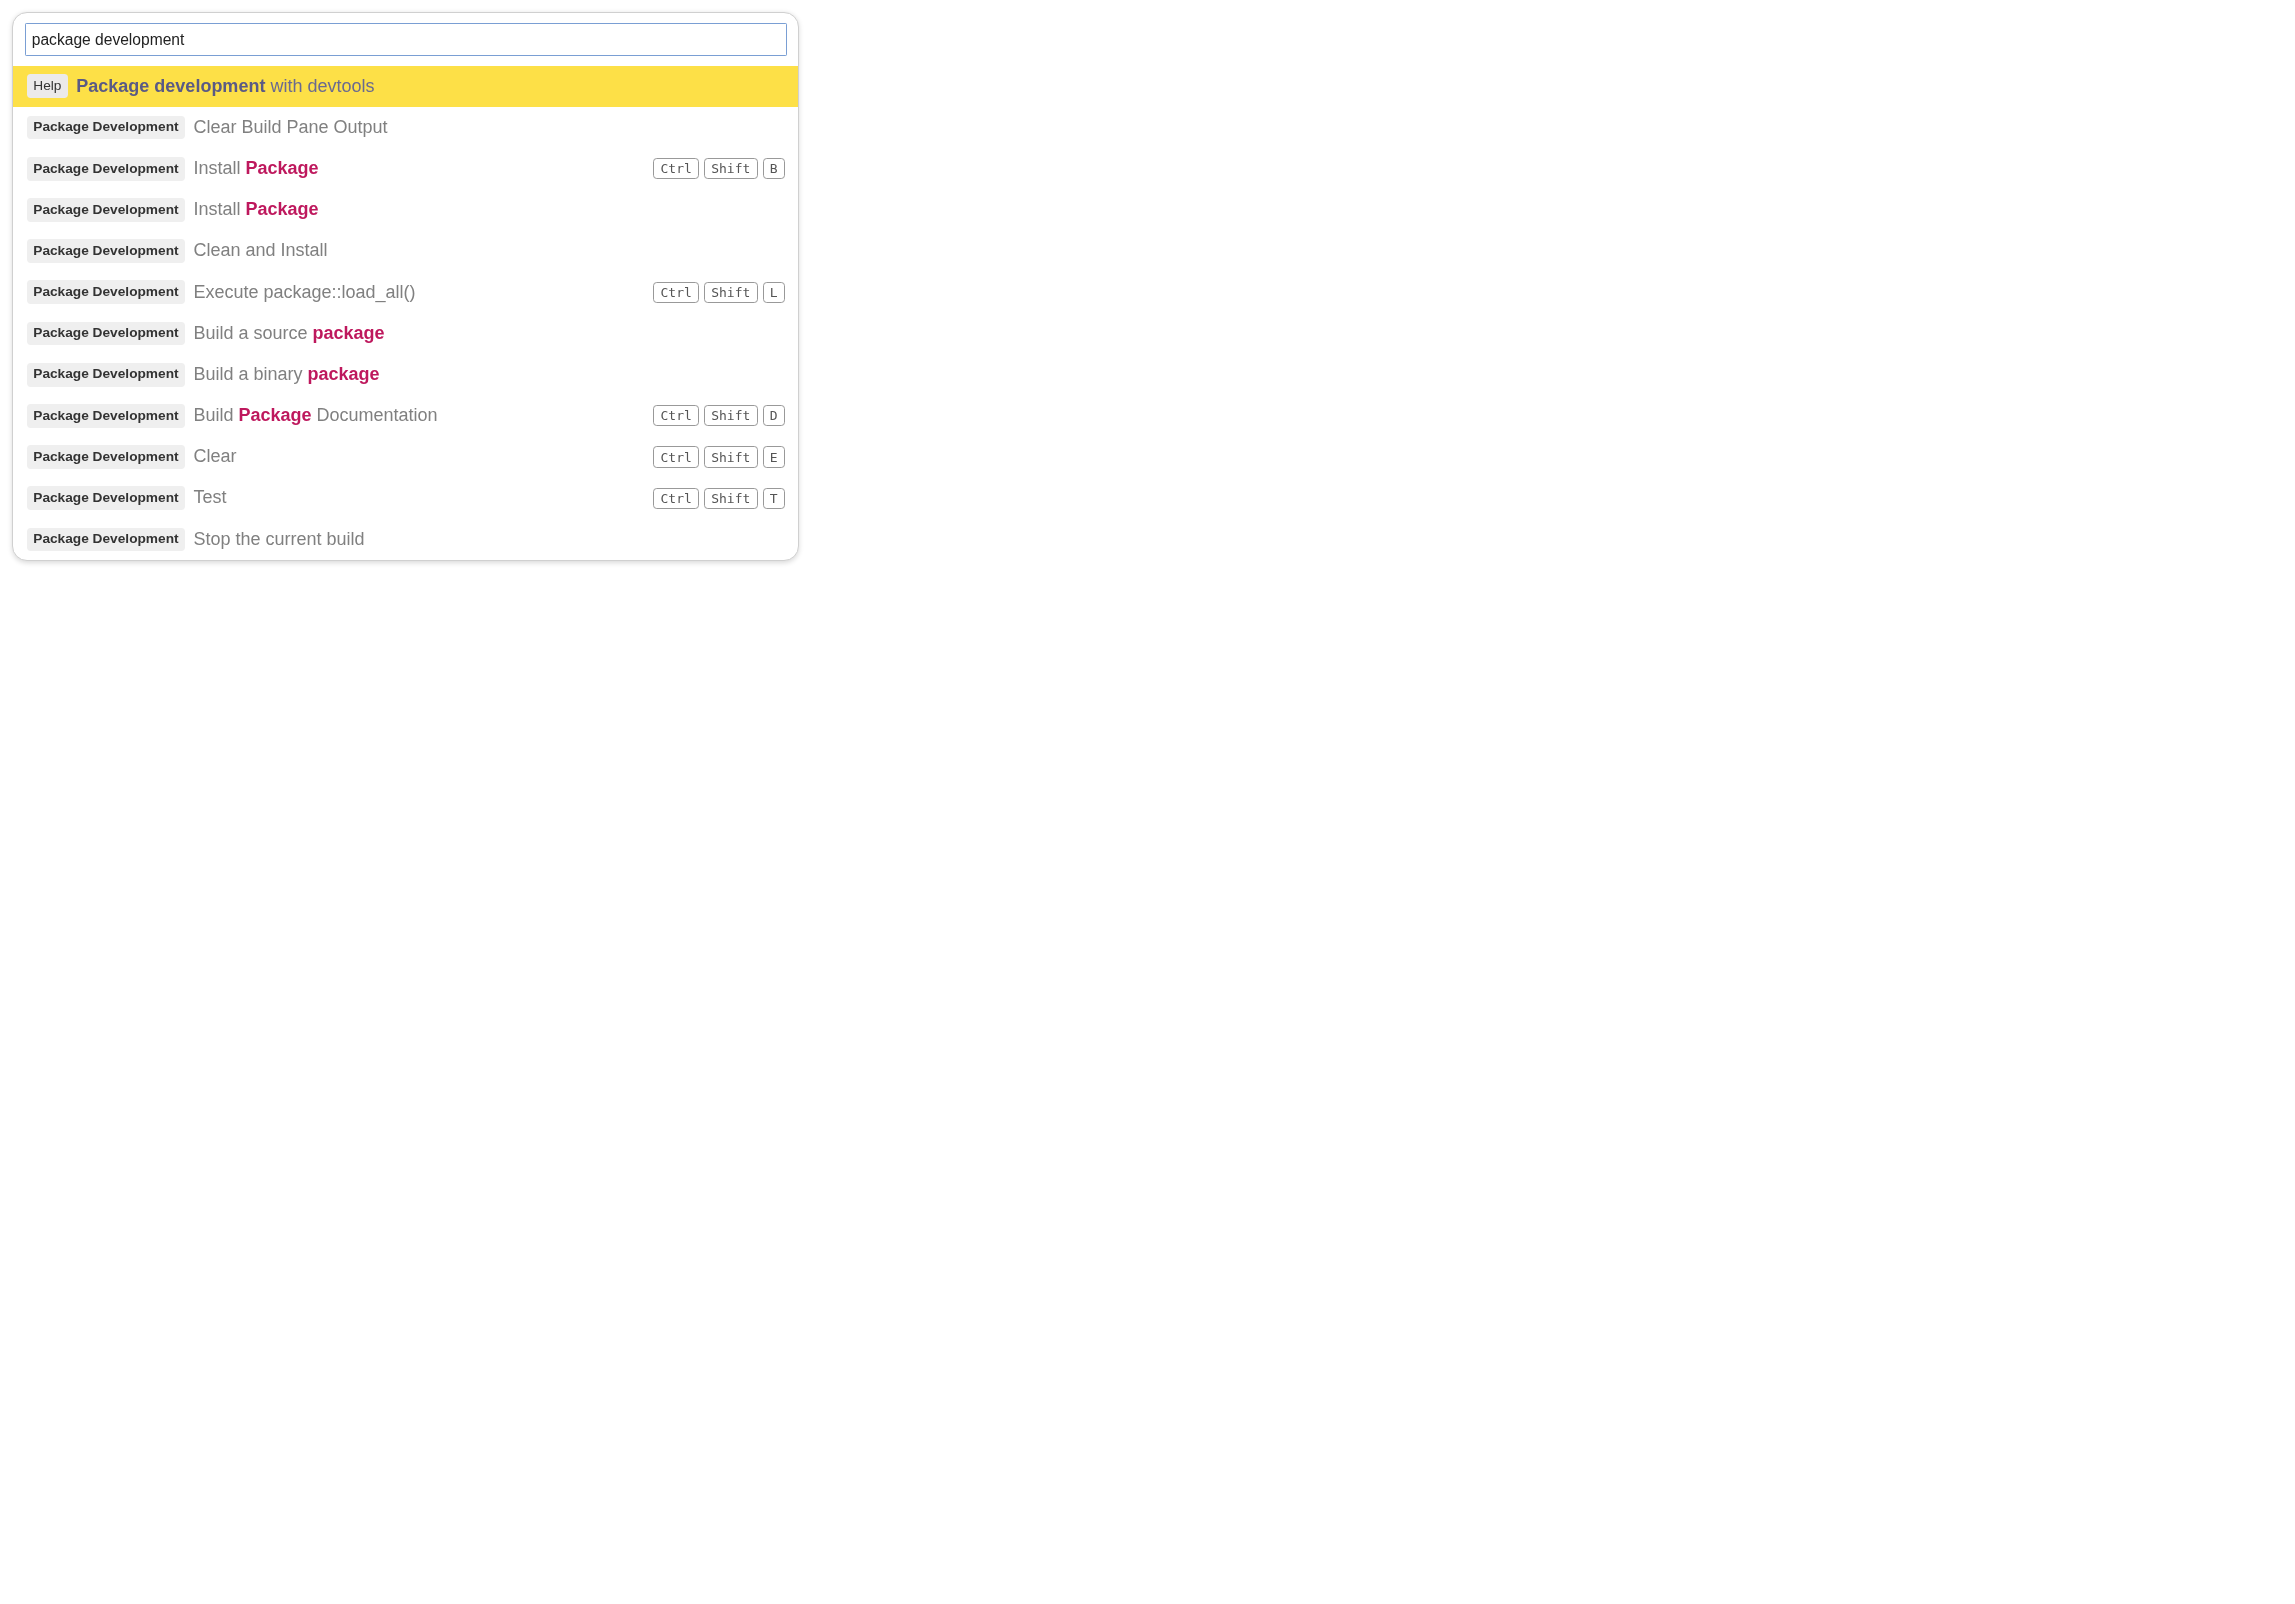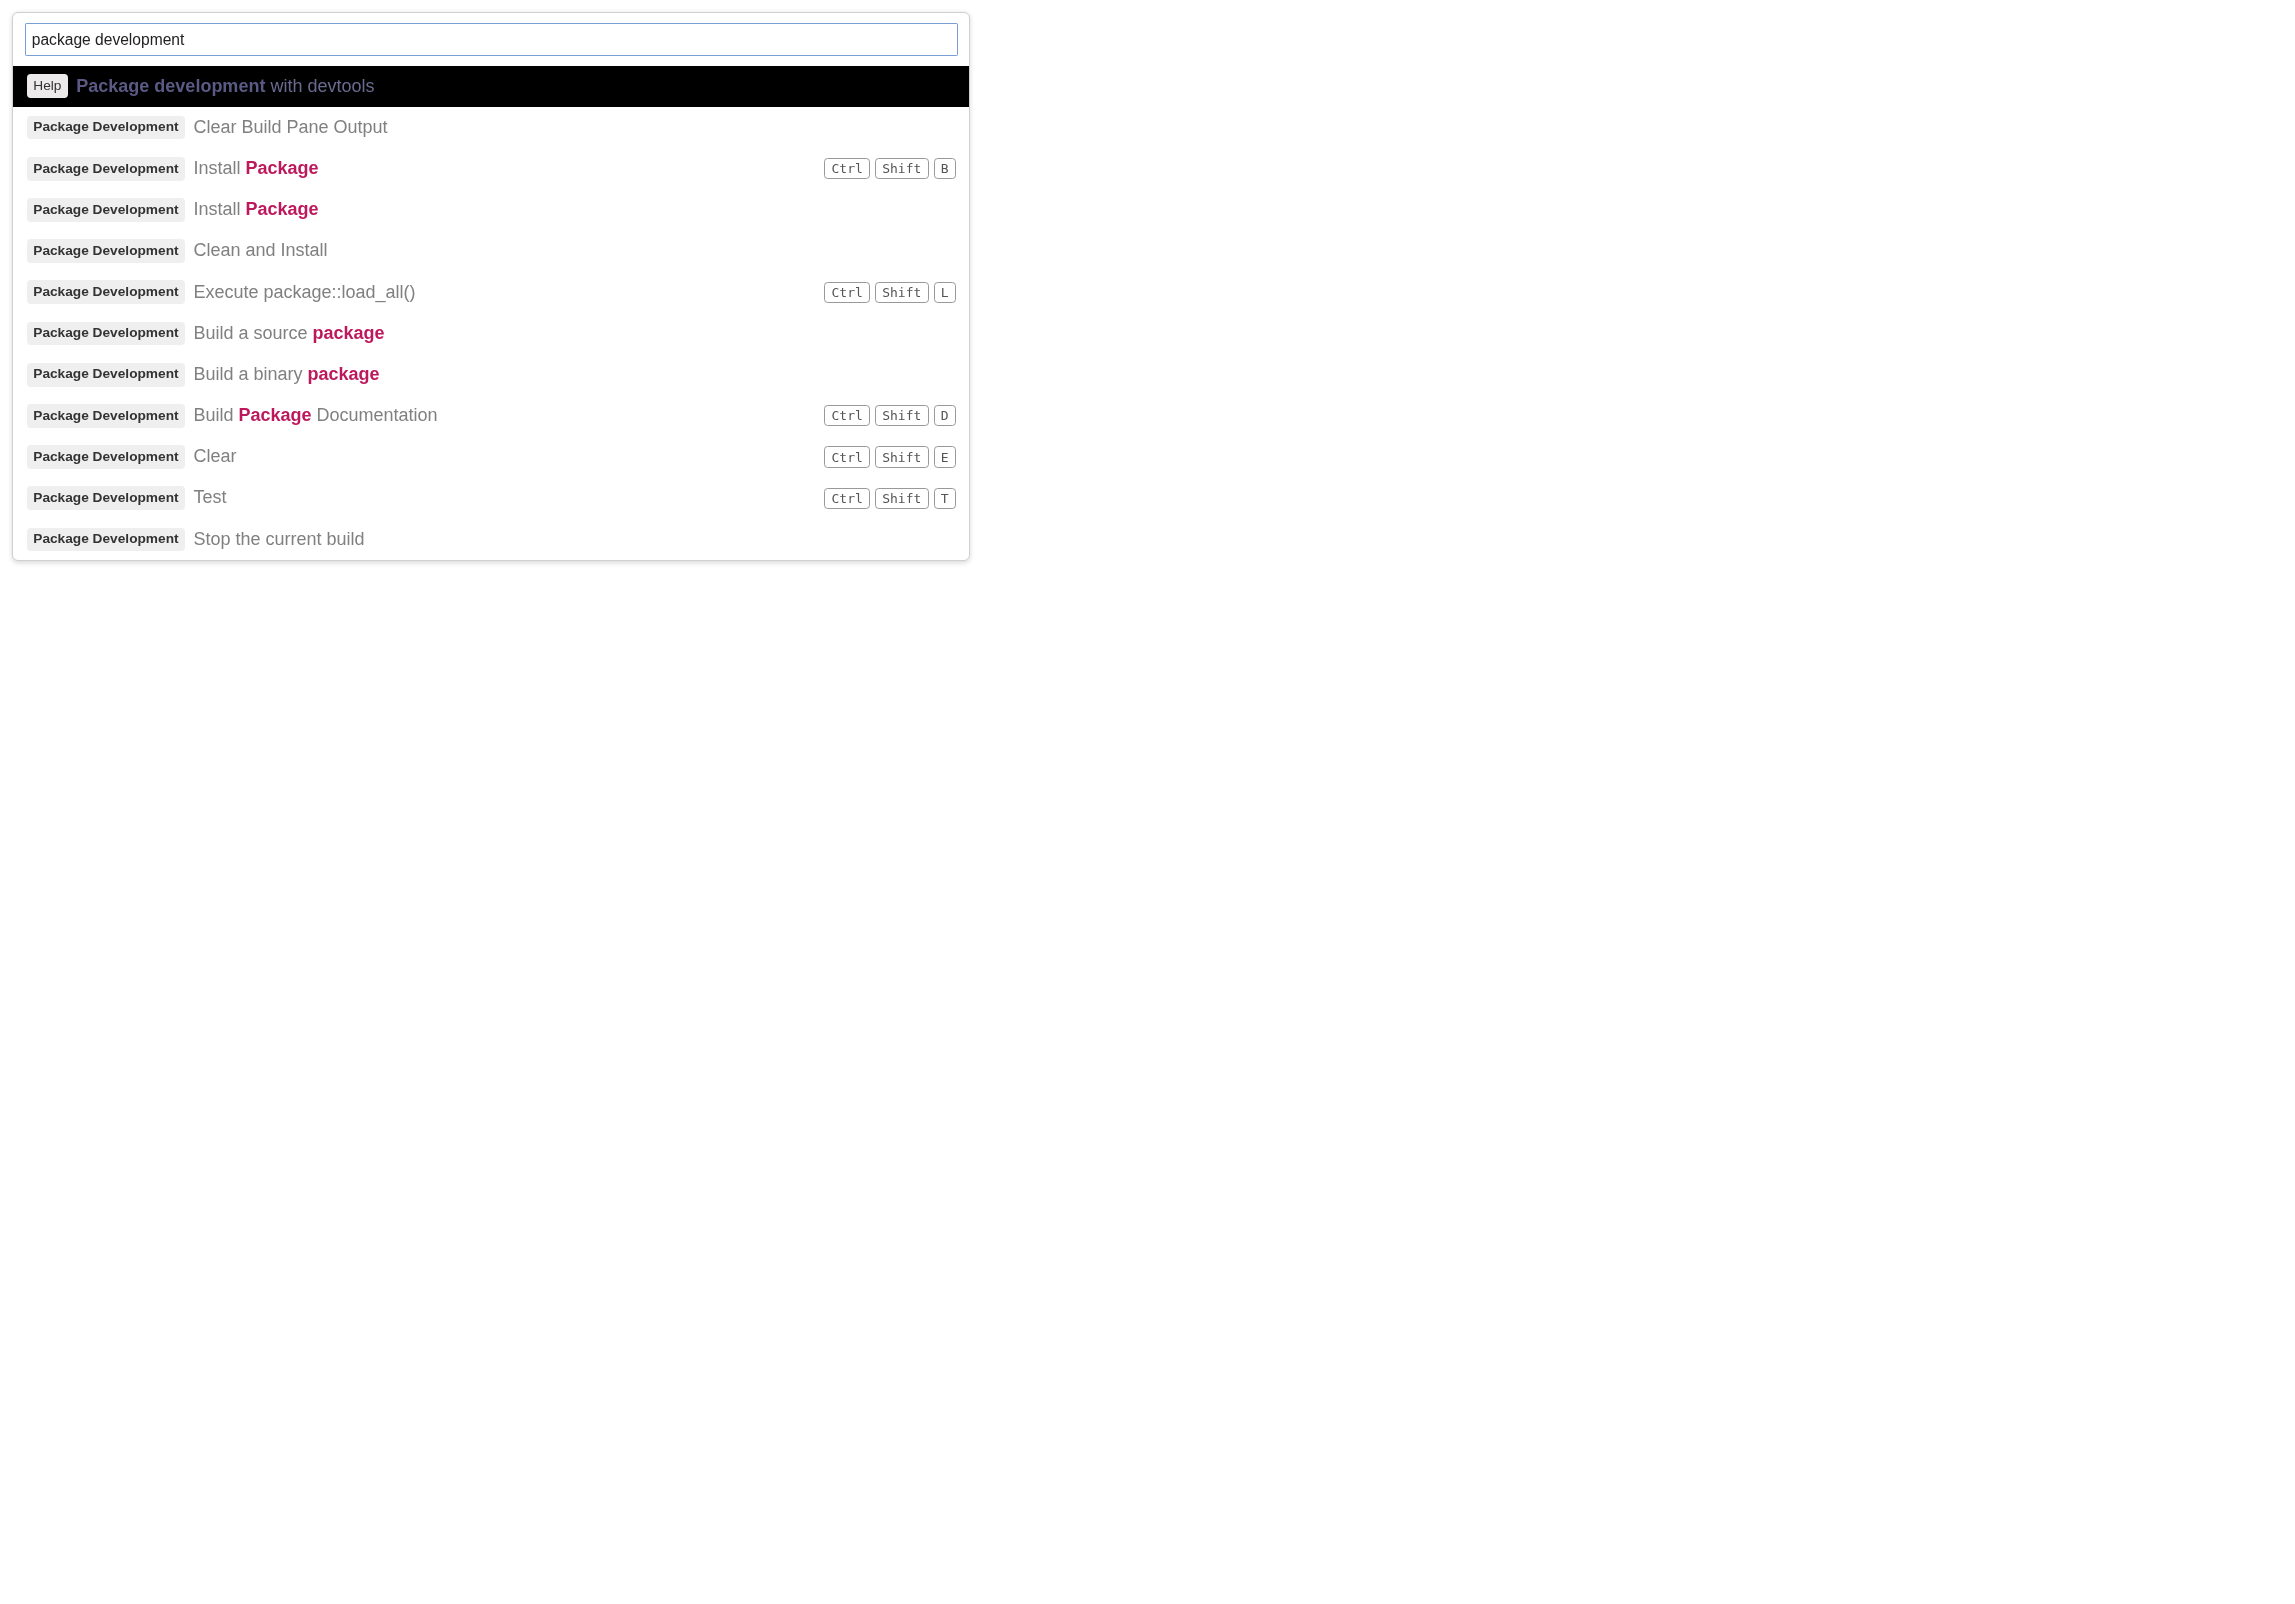--- a/index.html
+++ b/index.html
@@ -2,23 +2,23 @@
 <html style="font-size:10px"><head>
   <meta charset="utf-8">
   <style>
     * { box-sizing: border-box; margin: 0; padding: 0; }
     body {
       font-family: "Lucida Grande", "Segoe UI", -apple-system, Helvetica, Arial, sans-serif;
       background: #fff;
       padding: 12.4px;
     }
     .palette {
-      width: 958px;
+      width: 787px;
       border: 0.6px solid #d0d0d0;
-      border-radius: 6px;
+      border-radius: 15px;
       box-shadow: 0 1.2px 5px rgba(0,0,0,0.15);
       background: #fff;
       overflow: hidden;
       position: relative;
     }
     .search-wrap {
       padding: 10px 11.2px;
     }
     .search-input {
       width: 100%;
@@ -35,21 +35,21 @@
       overflow-y: auto;
     }
     .result-item {
       display: flex;
       align-items: center;
       padding: 8.7px 13.7px;
       gap: 8.7px;
       cursor: pointer;
     }
     .result-item.selected {
-      background: #000000;
+      background: #fde047;
     }
     .category-badge {
       background: #efefef;
       color: #333;
       font-size: 13.7px;
       font-weight: 600;
       padding: 3.7px 6.2px;
       border-radius: 3.7px;
       white-space: nowrap;
       line-height: 1.2;

